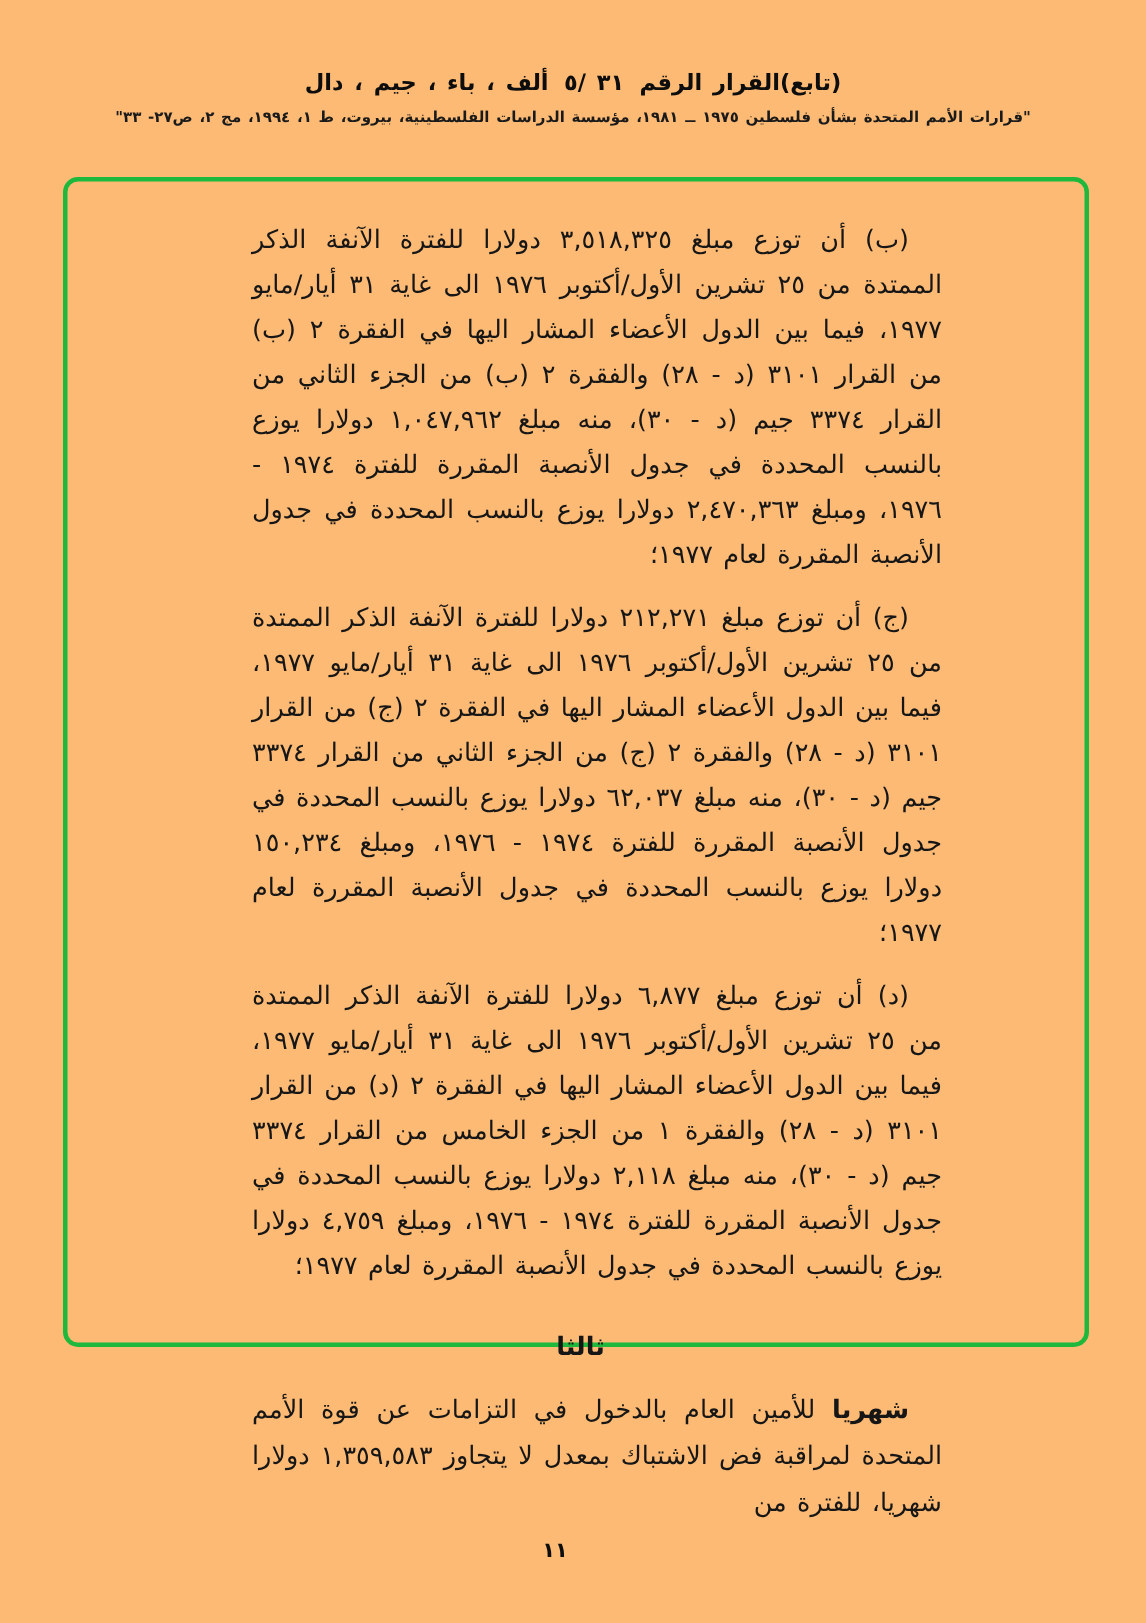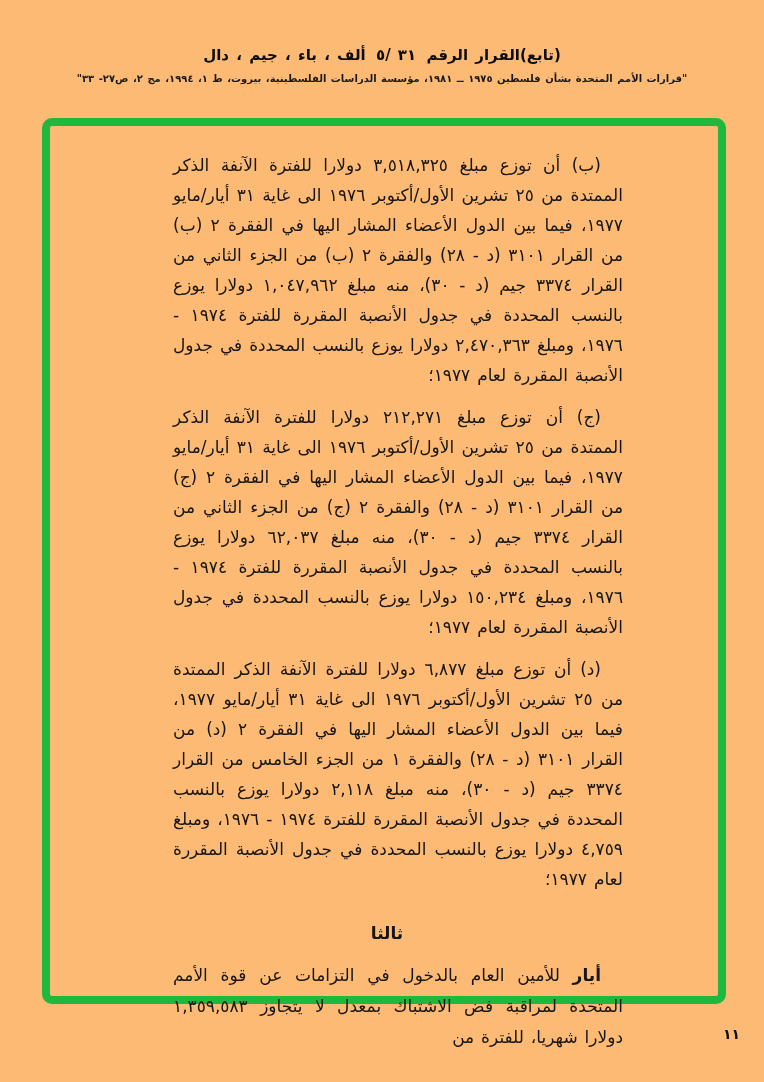--- a/index.html
+++ b/index.html
@@ -30,22 +30,22 @@
   .doc-citation {
     margin-top:9px;
     font-size:10px;
     font-weight:bold;
     color:#1a1a1a;
     word-spacing:1px;
   }
   .green-box {
     position:absolute;
     left:42px; top:118px;
-    width:684px; height:886px;
-    border:8px solid #4c1d95;
+    width:684px; height:780px;
+    border:3px solid #4c1d95;
     border-radius:10px;
     background:transparent;
   }
   .content {
     direction:rtl;
     padding:24px 95px 0 123px;
     text-align:justify;
   }
   .content p.body-par {
     font-size:17px;
@@ -67,21 +67,21 @@
     font-size:17px;
     line-height:31px;
     text-indent:22px;
     word-spacing:1.5px;
     color:#161616;
   }
   .content p.closing-par strong { font-weight:bold; }
   .page-number {
     position:absolute;
     top:1026px; left:0; right:24px;
-    text-align:right;
+    text-align:center;
     font-size:14px;
     font-weight:bold;
     direction:rtl;
     color:#0d0d0d;
   }
 </style>
 </head>
 <body>
 
 <div class="page">
@@ -94,19 +94,19 @@
     </div>
     <div class="doc-citation">"قرارات الأمم المتحدة بشأن فلسطين ١٩٧٥ ــ ١٩٨١، مؤسسة الدراسات الفلسطينية، بيروت، ط ١، ١٩٩٤، مج ٢، ص٢٧- ٣٣"</div>
   </div>
 
   <div class="green-box" style="border-color: rgb(29, 184, 60);">
     <div class="content">
       <p class="body-par">(ب) أن توزع مبلغ ٣,٥١٨,٣٢٥ دولارا للفترة الآنفة الذكر الممتدة من ٢٥ تشرين الأول/أكتوبر ١٩٧٦ الى غاية ٣١ أيار/مايو ١٩٧٧، فيما بين الدول الأعضاء المشار اليها في الفقرة ٢ (ب) من القرار ٣١٠١ (د - ٢٨) والفقرة ٢ (ب) من الجزء الثاني من القرار ٣٣٧٤ جيم (د - ٣٠)، منه مبلغ ١,٠٤٧,٩٦٢ دولارا يوزع بالنسب المحددة في جدول الأنصبة المقررة للفترة ١٩٧٤ - ١٩٧٦، ومبلغ ٢,٤٧٠,٣٦٣ دولارا يوزع بالنسب المحددة في جدول الأنصبة المقررة لعام ١٩٧٧؛</p>
       <p class="body-par">(ج) أن توزع مبلغ ٢١٢,٢٧١ دولارا للفترة الآنفة الذكر الممتدة من ٢٥ تشرين الأول/أكتوبر ١٩٧٦ الى غاية ٣١ أيار/مايو ١٩٧٧، فيما بين الدول الأعضاء المشار اليها في الفقرة ٢ (ج) من القرار ٣١٠١ (د - ٢٨) والفقرة ٢ (ج) من الجزء الثاني من القرار ٣٣٧٤ جيم (د - ٣٠)، منه مبلغ ٦٢,٠٣٧ دولارا يوزع بالنسب المحددة في جدول الأنصبة المقررة للفترة ١٩٧٤ - ١٩٧٦، ومبلغ ١٥٠,٢٣٤ دولارا يوزع بالنسب المحددة في جدول الأنصبة المقررة لعام ١٩٧٧؛</p>
       <p class="body-par">(د) أن توزع مبلغ ٦,٨٧٧ دولارا للفترة الآنفة الذكر الممتدة من ٢٥ تشرين الأول/أكتوبر ١٩٧٦ الى غاية ٣١ أيار/مايو ١٩٧٧، فيما بين الدول الأعضاء المشار اليها في الفقرة ٢ (د) من القرار ٣١٠١ (د - ٢٨) والفقرة ١ من الجزء الخامس من القرار ٣٣٧٤ جيم (د - ٣٠)، منه مبلغ ٢,١١٨ دولارا يوزع بالنسب المحددة في جدول الأنصبة المقررة للفترة ١٩٧٤ - ١٩٧٦، ومبلغ ٤,٧٥٩ دولارا يوزع بالنسب المحددة في جدول الأنصبة المقررة لعام ١٩٧٧؛</p>
       <p class="body-par section-heading">ثالثا</p>
-      <p class="closing-par"><strong>أيار</strong><span> للأمين العام بالدخول في التزامات عن قوة الأمم المتحدة لمراقبة فض الاشتباك بمعدل لا يتجاوز ١,٣٥٩,٥٨٣ دولارا شهريا، للفترة من</span></p>
+      <p class="closing-par"><strong>شهريا</strong><span> للأمين العام بالدخول في التزامات عن قوة الأمم المتحدة لمراقبة فض الاشتباك بمعدل لا يتجاوز ١,٣٥٩,٥٨٣ دولارا شهريا، للفترة من</span></p>
     </div>
   </div>
 
   <div class="page-number">١١</div>
 
 </div>
 
 </body></html>

